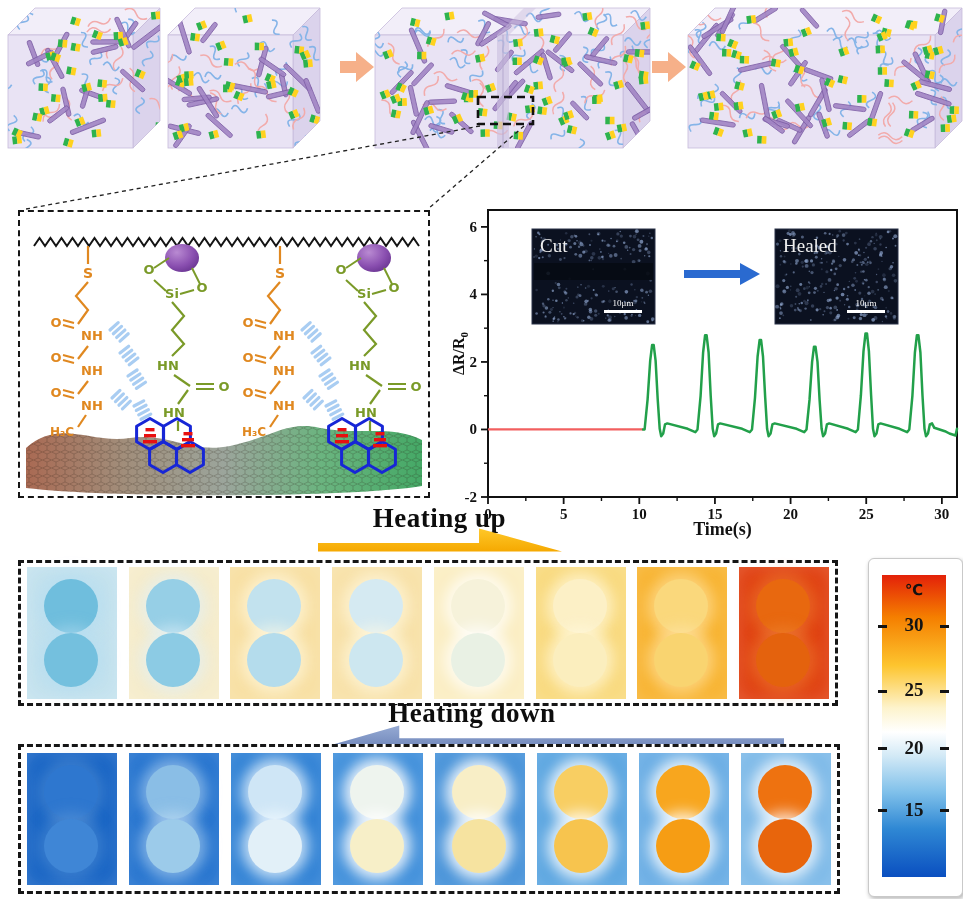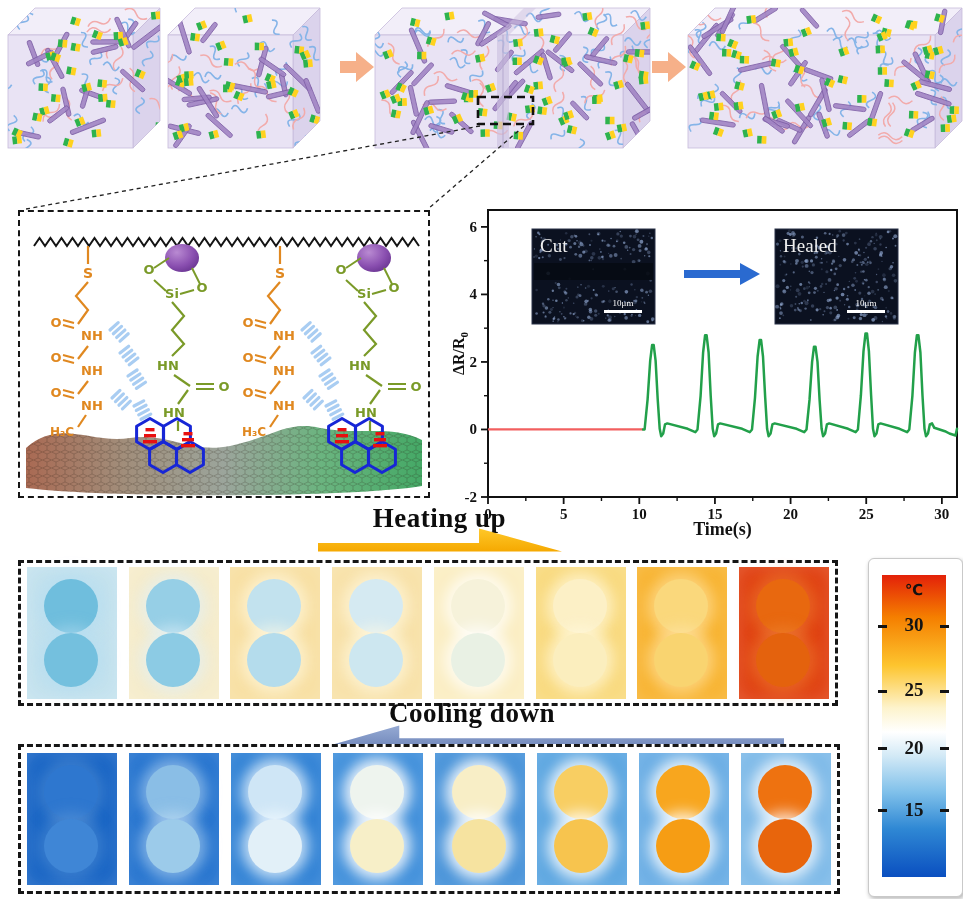--- a/index.html
+++ b/index.html
@@ -1728,21 +1728,21 @@
       <div class="tpanel" style="width: 90px; height: 132px; background: rgb(248, 178, 44); box-shadow: rgba(255, 255, 255, 0.18) 0px 0px 20px inset;">
         <div class="tcirc" style="left: 17px; top: 12px; width: 54px; height: 54px; background: rgb(250, 216, 124); box-shadow: rgba(255, 230, 170, 0.6) 0px 0px 14px 7px; filter: blur(0.4px);"></div>
         <div class="tcirc" style="left: 17px; top: 66px; width: 54px; height: 54px; background: rgb(249, 212, 112); box-shadow: rgba(255, 230, 170, 0.6) 0px 0px 14px 7px; filter: blur(0.4px);"></div>
       </div>
       <div class="tpanel" style="width: 90px; height: 132px; background: rgb(224, 62, 14); box-shadow: rgba(255, 255, 255, 0.18) 0px 0px 20px inset;">
         <div class="tcirc" style="left: 17px; top: 12px; width: 54px; height: 54px; background: rgb(232, 104, 15); box-shadow: rgba(240, 140, 60, 0.45) 0px 0px 14px 7px; filter: blur(0.4px);"></div>
         <div class="tcirc" style="left: 17px; top: 66px; width: 54px; height: 54px; background: rgb(228, 98, 13); box-shadow: rgba(240, 140, 60, 0.45) 0px 0px 14px 7px; filter: blur(0.4px);"></div>
       </div>
     </div>
 
-  <div class="abs biglabel" style="left:352px;top:698px;width:240px">Cooling down</div>
+  <div class="abs biglabel" style="left:352px;top:698px;width:240px">Heating down</div>
   <div id="cool-arrow" class="abs" style="left: 326px; top: 725px; width: 458px; height: 22px; background: linear-gradient(rgb(151, 171, 212), rgb(114, 137, 188));"></div>
 
   <div id="cooling-strip" class="abs strip" style="left:18px;top:744px;width:822px;height:150px">
       <div class="tpanel" style="width: 90px; height: 132px; background: rgb(20, 98, 196); box-shadow: rgba(255, 255, 255, 0.18) 0px 0px 20px inset;">
         <div class="tcirc" style="left: 17px; top: 12px; width: 54px; height: 54px; background: rgb(46, 119, 207); box-shadow: rgba(120, 170, 220, 0.35) 0px 0px 14px 7px; filter: blur(0.4px);"></div>
         <div class="tcirc" style="left: 17px; top: 66px; width: 54px; height: 54px; background: rgb(63, 134, 214); box-shadow: rgba(120, 170, 220, 0.35) 0px 0px 14px 7px; filter: blur(0.4px);"></div>
       </div>
       <div class="tpanel" style="width: 90px; height: 132px; background: rgb(31, 112, 206); box-shadow: rgba(255, 255, 255, 0.18) 0px 0px 20px inset;">
         <div class="tcirc" style="left: 17px; top: 12px; width: 54px; height: 54px; background: rgb(138, 190, 230); box-shadow: rgba(200, 225, 245, 0.55) 0px 0px 14px 7px; filter: blur(0.4px);"></div>
         <div class="tcirc" style="left: 17px; top: 66px; width: 54px; height: 54px; background: rgb(156, 203, 234); box-shadow: rgba(200, 225, 245, 0.55) 0px 0px 14px 7px; filter: blur(0.4px);"></div>

